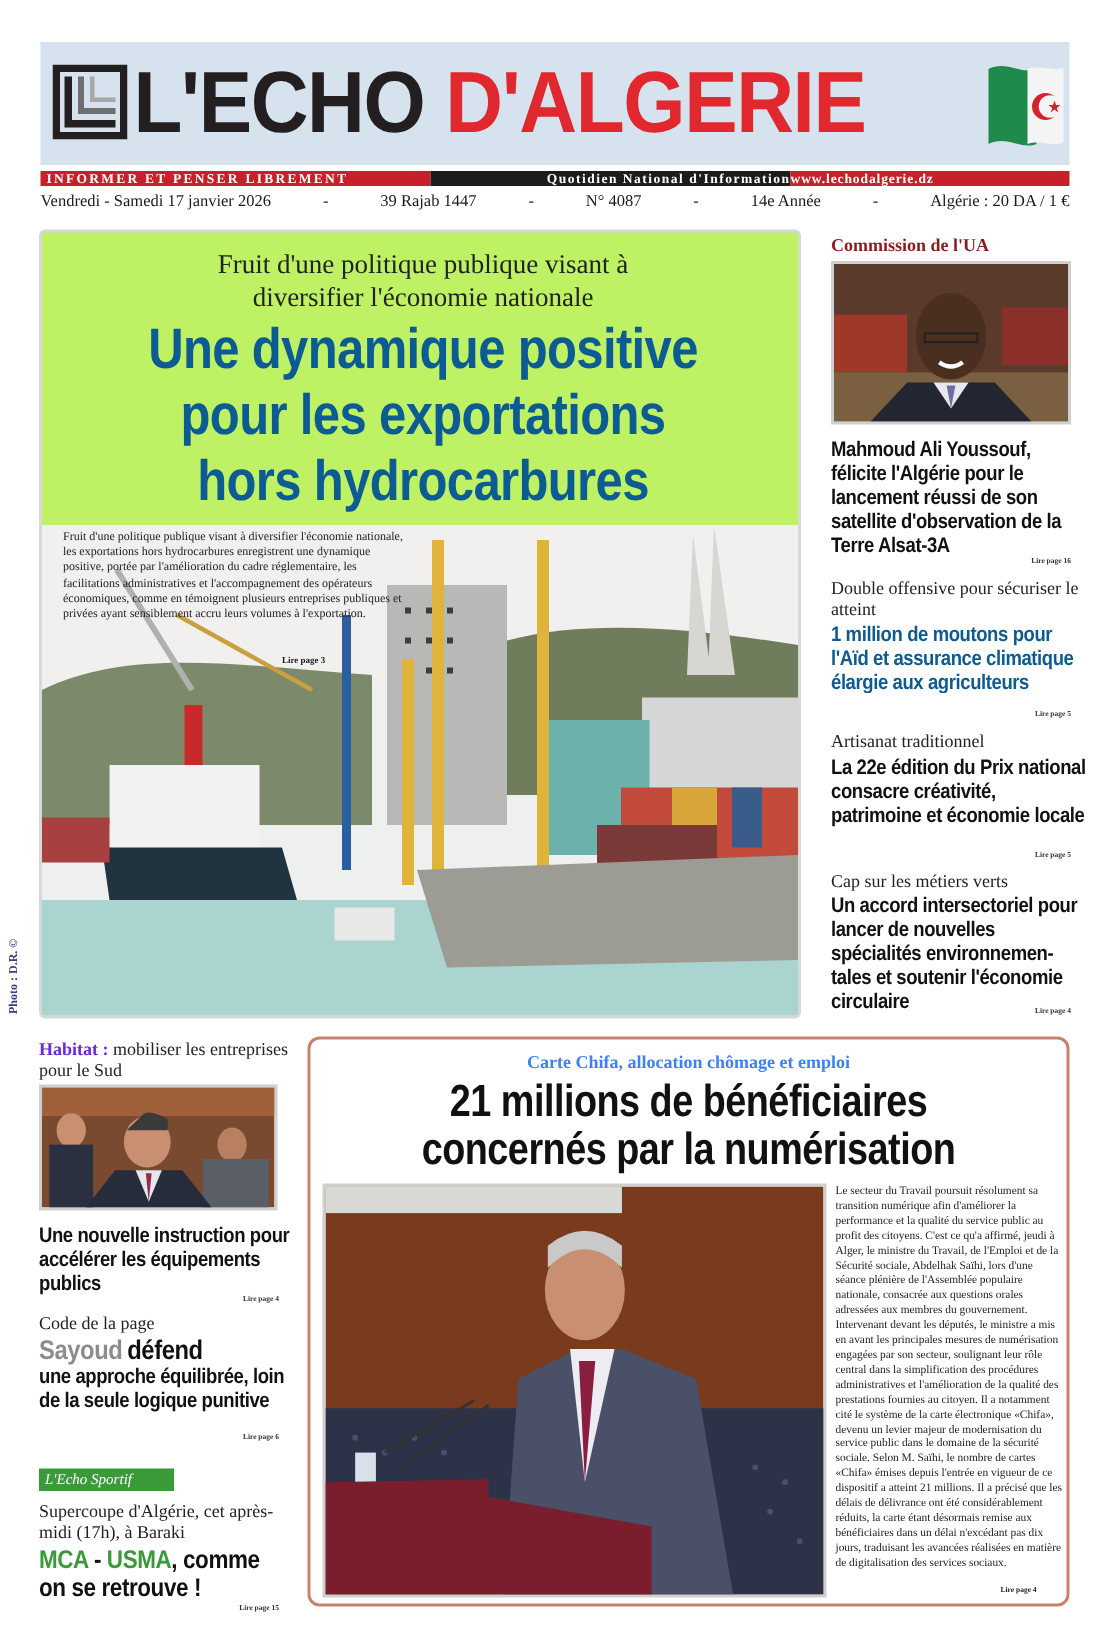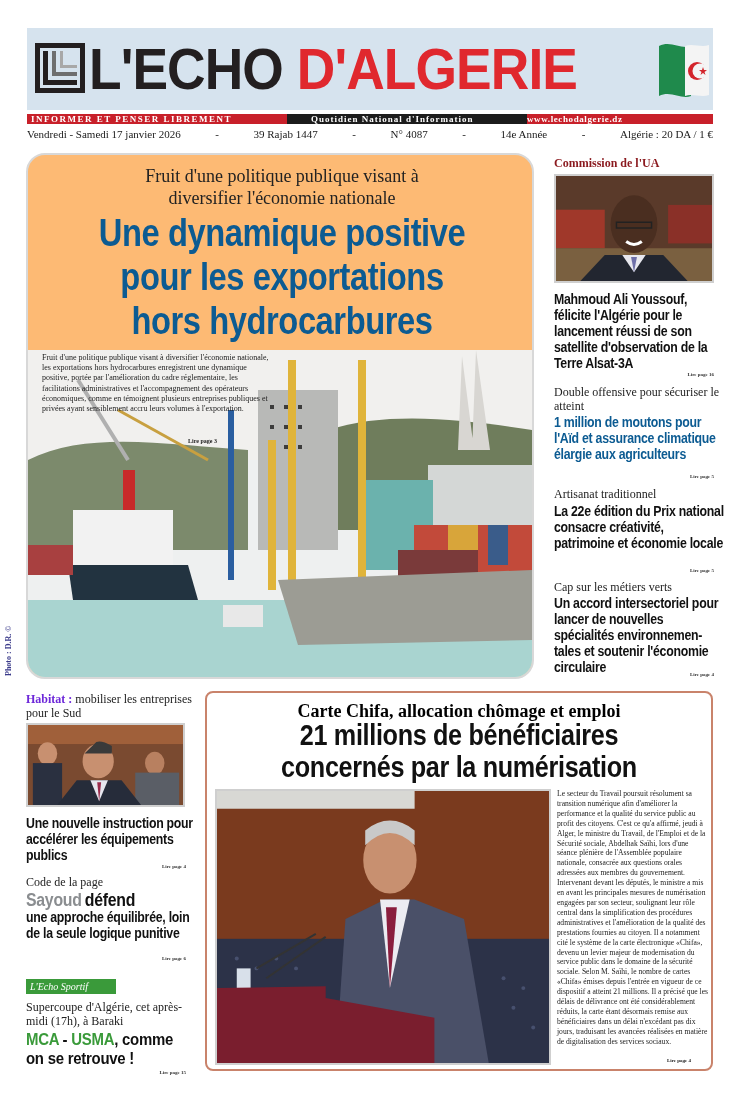--- a/index.html
+++ b/index.html
@@ -9,27 +9,27 @@
   
   .masthead { left: 27px; top: 28px; width: 686px; height: 82px; background: #d6e3ee; }
   .logo-mark { left: 8px; top: 15px; width: 50px; height: 50px; }
   .logo-text { left: 62px; top: 8px; font-family: "Liberation Sans", sans-serif; font-weight: bold; font-size: 58px; line-height: 66px; letter-spacing: -1px; transform: scaleX(0.92); transform-origin: left; white-space: nowrap; }
   .logo-text .black { color: #231f20; }
   .logo-text .red { color: #e0282e; }
   .flag { left: 630px; top: 12px; width: 54px; height: 58px; }
 
   .tagbar { left: 27px; top: 114px; width: 686px; height: 10px; display: flex; font-family: "Liberation Serif", serif; font-weight: bold; font-size: 9px; line-height: 10px; letter-spacing: 1.5px; color: #fff; }
   .tag1 { background: #c8202a; width: 260px; padding-left: 4px; }
-  .tag2 { background: #1c1c1c; width: 240px; text-align: left; letter-spacing: 1px; padding-left: 24px; }
+  .tag2 { background: #1c1c1c; width: 240px; text-align: right; letter-spacing: 1px; padding-left: 24px; }
   .tag3 { background: #c8202a; flex: 1; text-align: left; padding-right: 6px; letter-spacing: 0.6px; }
 
   .dateline { left: 27px; top: 126px; width: 686px; height: 16px; font-size: 11px; line-height: 16px; display: flex; justify-content: space-between; white-space: nowrap; }
 
   
-  .main-box { left: 26px; top: 153px; width: 508px; height: 526px; border: 2px solid #d8d8d8; border-radius: 19px; overflow: hidden; background: #fdba74; }
+  .main-box { left: 26px; top: 153px; width: 508px; height: 526px; border: 2px solid #d8d8d8; border-radius: 4px; overflow: hidden; background: #bef264; }
   .main-kicker { left: 0; top: 10px; width: 508px; text-align: center; font-size: 18px; line-height: 22px; color: #222; }
   .main-headline { left: 0; top: 56px; width: 508px; text-align: center; font-family: "Liberation Sans", sans-serif; font-weight: bold; font-size: 38px; line-height: 44px; color: #0c5b92; transform: scaleX(0.86); letter-spacing: -0.5px; }
   .main-photo { left: 0; top: 195px; width: 504px; height: 327px; }
   .main-lead { left: 14px; top: 198px; width: 230px; font-size: 8px; line-height: 10.2px; color: #222; }
   .main-lire { left: 160px; top: 283px; font-size: 6px; font-weight: bold; }
 
   .photo-credit { left: 4px; top: 612px; font-size: 8px; font-weight: bold; color: #3a3a8a; transform: rotate(-90deg); transform-origin: left top; white-space: nowrap; width: 60px; }
 
   
   .rc { left: 554px; width: 170px; }
@@ -42,21 +42,21 @@
 
   
   .bl { left: 26px; width: 170px; }
   .bl-photo { left: 26px; top: 723px; width: 159px; height: 84px; border: 2px solid #cfcfcf; overflow: hidden; }
   .sport-badge { left: 26px; top: 979px; width: 90px; height: 15px; background: #3a9a3a; color: #fff; font-style: italic; font-size: 10px; line-height: 15px; padding-left: 4px; font-family: "Liberation Serif", serif; }
   .green { color: #3a9a3a; }
   .grey { color: #8a8d90; }
 
   
   .bottom-box { left: 205px; top: 691px; width: 508px; height: 380px; border: 2px solid #c9836b; border-radius: 8px; }
-  .bb-kicker { left: 0; top: 8px; width: 504px; text-align: center; font-weight: bold; font-size: 18px; color: #000000; }
+  .bb-kicker { left: 0; top: 8px; width: 504px; text-align: center; font-weight: bold; font-size: 12px; color: #3b82f6; }
   .bb-headline { left: 0; top: 26px; width: 504px; text-align: center; font-family: "Liberation Sans", sans-serif; font-weight: bold; font-size: 30px; line-height: 32px; color: #111; transform: scaleX(0.84); letter-spacing: -0.4px; }
   .bb-photo { left: 8px; top: 96px; width: 336px; height: 276px; border: 2px solid #cfcfcf; overflow: hidden; }
   .bb-text { left: 350px; top: 96px; width: 152px; font-size: 7.6px; line-height: 9.9px; color: #222; }
   .bb-lire { left: 460px; top: 365px; font-size: 5px; font-weight: bold; }
 </style>
 </head>
 <body>
 
 <div class="abs masthead">
   <svg class="abs logo-mark" viewBox="0 0 50 50">

